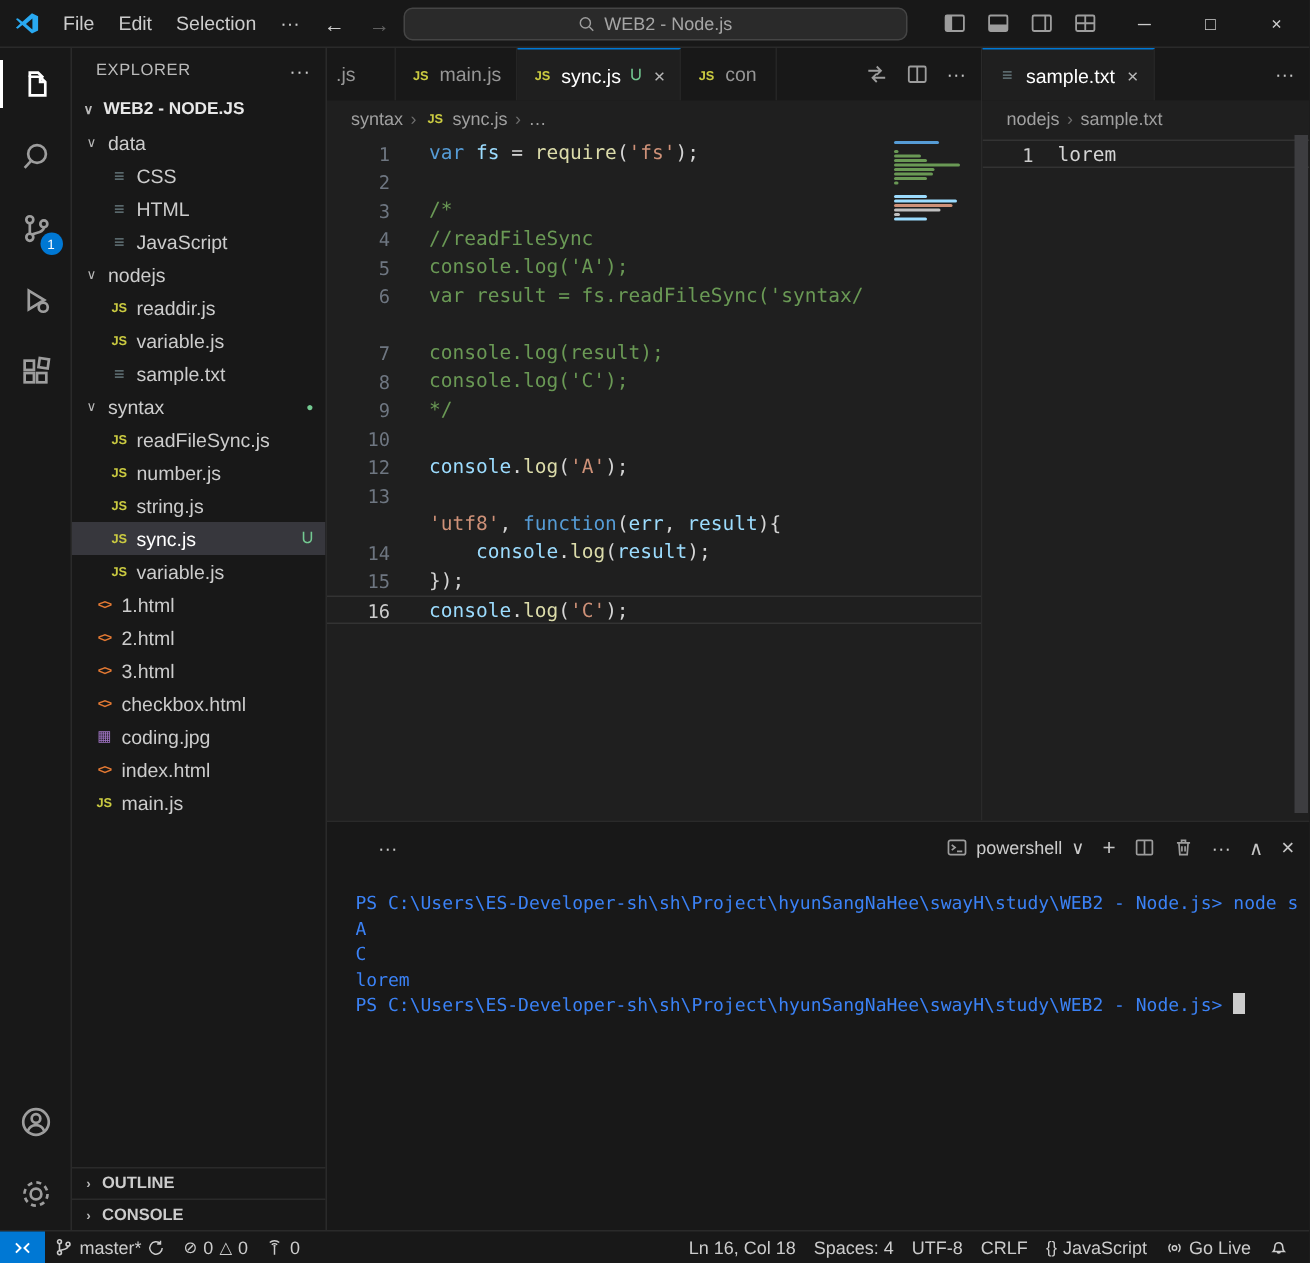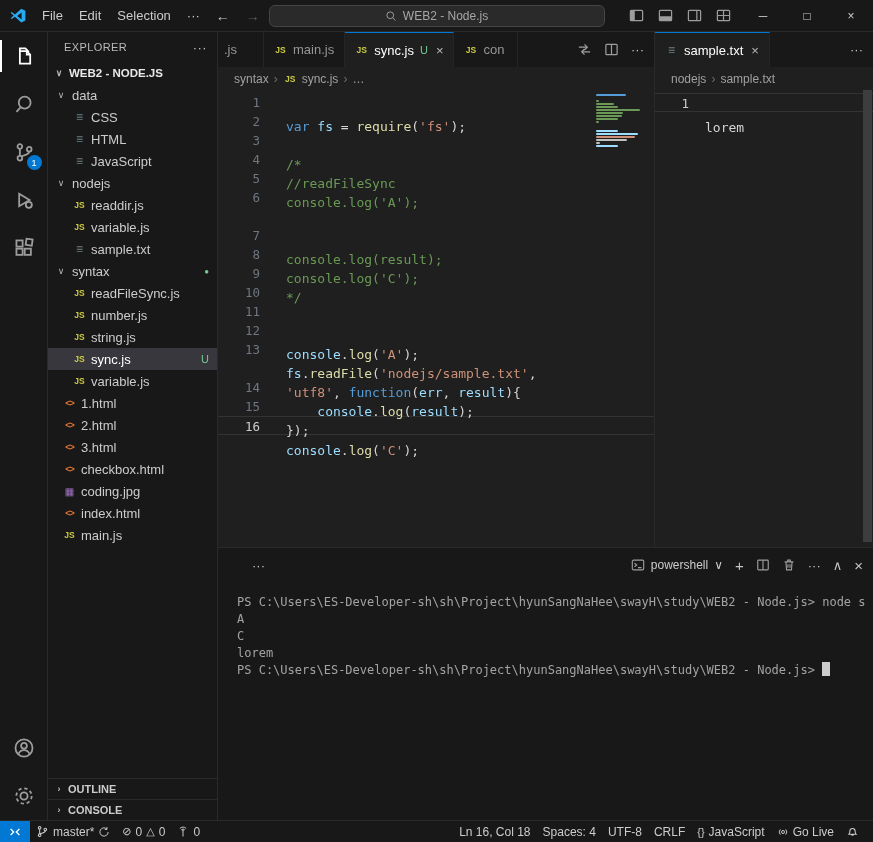--- a/index.html
+++ b/index.html
@@ -65,38 +65,38 @@
   .tab-actions{margin-left:auto;display:flex;align-items:center;gap:12px;padding:0 10px;color:#c5c5c5;}
   .breadcrumbs{height:23px;display:flex;align-items:center;gap:5px;padding-left:16px;font-size:12px;color:#a0a0a0;flex:none;background:#1f1f1f;}
   .crumb{display:flex;align-items:center;gap:4px;}
   .crumb-sep{color:#6e6e6e;}
   
   .code{position:relative;flex:1;overflow:hidden;font-family:"DejaVu Sans Mono",monospace;font-size:13px;line-height:19px;padding-top:3px;}
   .code-row{display:flex;height:19px;}
   .code-row.active{border-top:1px solid #333333;border-bottom:1px solid #333333;}
   .gutter{width:42px;text-align:right;color:#6e7681;flex:none;font-size:12.5px;}
   .code-row.active .gutter{color:#cccccc;}
-  .line-text{padding-left:26px;white-space:pre;color:#d4d4d4;margin-top:24px;}
+  .line-text{padding-left:26px;white-space:pre;color:#d4d4d4;}
   .g2 .gutter{width:34px;}
   .g2 .line-text{padding-left:16px;}
   .tok-kw{color:#569cd6;} .tok-var{color:#9cdcfe;} .tok-fn{color:#dcdcaa;}
   .tok-str{color:#ce9178;} .tok-cmt{color:#6a9955;} .tok-pun{color:#d4d4d4;}
   .minimap{position:absolute;top:4px;right:12px;width:46px;}
   .mm-bar{height:2px;margin-bottom:1px;border-radius:1px;}
   .v-scroll{position:absolute;top:0;right:1px;width:9px;height:452px;background:#3d3d40;}
   
   .panel{flex:1;background:#181818;border-top:1px solid #2a2a2a;display:flex;flex-direction:column;min-height:0;}
   .panel-header{height:34px;display:flex;align-items:center;padding:0 10px 0 18px;flex:none;}
   .panel-tabs{display:flex;gap:20px;align-items:center;height:100%;}
   .panel-tab{display:flex;align-items:center;height:100%;font-size:11px;letter-spacing:.3px;color:#868686;border-bottom:1px solid transparent;}
   .panel-tab.active{color:#e7e7e7;border-bottom:1px solid #e7e7e7;}
   .panel-tabs-more{margin-left:16px;color:#c5c5c5;}
   .panel-actions{margin-left:auto;display:flex;align-items:center;gap:12px;color:#c5c5c5;}
   .shell-item{display:flex;align-items:center;gap:6px;font-size:12px;color:#cccccc;}
-  .terminal{flex:1;padding:12px 0 0 19px;font-family:"DejaVu Sans Mono",monospace;font-size:12px;line-height:17px;color:#a3a3a3;overflow:hidden;}
+  .terminal{flex:1;padding:12px 0 0 19px;font-family:"DejaVu Sans Mono",monospace;font-size:12px;line-height:17px;color:#3b82f6;overflow:hidden;}
   .term-line{white-space:pre;}
   .term-cursor{display:inline-block;width:8px;height:14px;background:#cccccc;vertical-align:-2px;}
   
   .statusbar{height:22px;background:#181818;border-top:1px solid #2a2a2a;display:flex;align-items:center;font-size:12px;color:#cccccc;}
   .sb-remote{width:30px;height:100%;background:#0078d4;display:flex;align-items:center;justify-content:center;flex:none;}
   .sb-item{display:flex;align-items:center;gap:4px;padding:0 6px;height:100%;}
   .sb-right{margin-left:auto;display:flex;align-items:center;height:100%;padding-right:8px;}
   .sb-glyph{font-size:11px;}
 </style>
 </head>
@@ -441,20 +441,21 @@
             <div class="code-row">
               <span class="gutter">4</span>
               <span class="line-text"><span class="tok-cmt">//readFileSync</span></span>
             </div>
             <div class="code-row">
               <span class="gutter">5</span>
               <span class="line-text"><span class="tok-cmt">console.log('A');</span></span>
             </div>
             <div class="code-row">
               <span class="gutter">6</span>
+              <span class="line-text"><span class="tok-cmt">var result = fs.readFileSync('syntax/</span></span>
             </div>
             <div class="code-row">
               <span class="gutter"></span>
             </div>
             <div class="code-row">
               <span class="gutter">7</span>
               <span class="line-text"><span class="tok-cmt">console.log(result);</span></span>
             </div>
             <div class="code-row">
               <span class="gutter">8</span>
@@ -462,30 +463,25 @@
             </div>
             <div class="code-row">
               <span class="gutter">9</span>
               <span class="line-text"><span class="tok-cmt">*/</span></span>
             </div>
             <div class="code-row">
               <span class="gutter">10</span>
               <span class="line-text"></span>
             </div>
             <div class="code-row">
-              <span class="gutter">11</span>
-              <span class="line-text"></span>
-            </div>
-            <div class="code-row">
               <span class="gutter">12</span>
               <span class="line-text"><span class="tok-var">console</span><span class="tok-pun">.</span><span class="tok-fn">log</span><span class="tok-pun">(</span><span class="tok-str">'A'</span><span class="tok-pun">);</span></span>
             </div>
             <div class="code-row">
               <span class="gutter">13</span>
-              <span class="line-text"><span class="tok-var">fs</span><span class="tok-pun">.</span><span class="tok-fn">readFile</span><span class="tok-pun">(</span><span class="tok-str">'nodejs/sample.txt'</span><span class="tok-pun">,</span></span>
             </div>
             <div class="code-row">
               <span class="gutter"></span>
               <span class="line-text"><span class="tok-str">'utf8'</span><span class="tok-pun">, </span><span class="tok-kw">function</span><span class="tok-pun">(</span><span class="tok-var">err</span><span class="tok-pun">, </span><span class="tok-var">result</span><span class="tok-pun">){</span></span>
             </div>
             <div class="code-row">
               <span class="gutter">14</span>
               <span class="line-text"><span class="tok-pun">    </span><span class="tok-var">console</span><span class="tok-pun">.</span><span class="tok-fn">log</span><span class="tok-pun">(</span><span class="tok-var">result</span><span class="tok-pun">);</span></span>
             </div>
             <div class="code-row">

